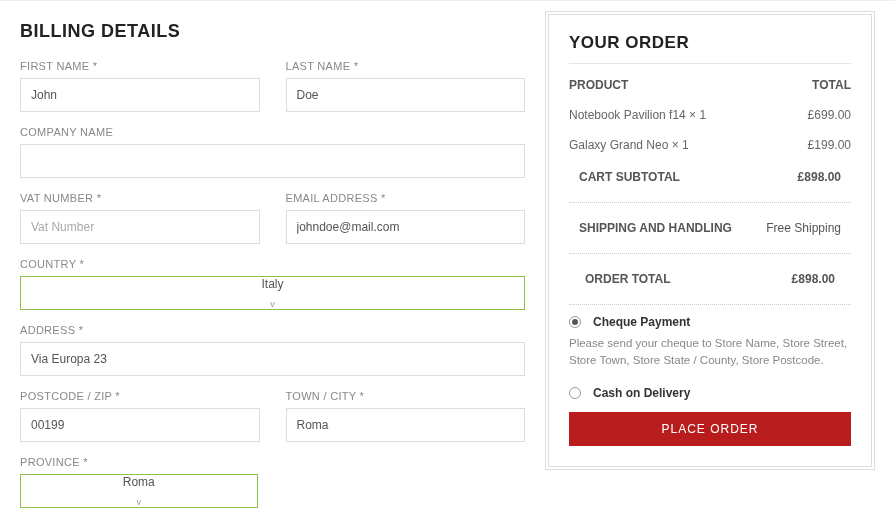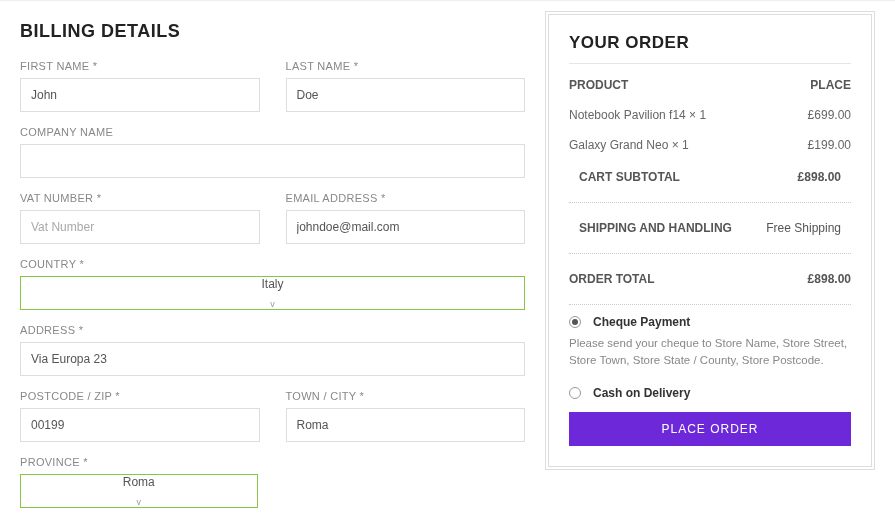--- a/index.html
+++ b/index.html
@@ -23,29 +23,29 @@
 .select-box { display: flex; align-items: center; justify-content: space-between; cursor: pointer; flex-direction: column; }
 .select-box.green { border: 1px solid #8bc34a; }
 .select-box .chev { font-size: 9px; color: #999; }
 
 
 .order-box { border: 4px double #ddd; padding: 18px 20px 20px 20px; }
 .order-sep { border: none; border-top: 1px solid #e5e5e5; margin: 8px 0 14px 0; }
 .oline { display: flex; justify-content: space-between; font-size: 12px; margin: 16px 0; color: #666; }
 .ohead { display: flex; justify-content: space-between; font-size: 12px; font-weight: bold; color: #555; margin-bottom: 8px; }
 .osub { display: flex; justify-content: space-between; font-size: 12px; font-weight: bold; color: #555; margin: 18px 10px; }
-.ototal { display: flex; justify-content: space-between; font-size: 12px; font-weight: bold; color: #555; margin: 18px 0; text-align: center; }
+.ototal { display: flex; justify-content: space-between; font-size: 12px; font-weight: bold; color: #555; margin: 18px 16px; text-align: center; }
 .dash { border: none; border-top: 1px dotted #ccc; margin: 8px 0; }
 
 .pay-opt { display: flex; align-items: center; gap: 12px; font-size: 12px; color: #333; font-weight: bold; margin: 10px 0 6px 0; }
 .pay-radio { width: 12px; height: 12px; border-radius: 50%; border: 1px solid #999; display: inline-flex; align-items: center; justify-content: center; }
 .pay-radio.on::after { content: ""; width: 6px; height: 6px; border-radius: 50%; background: #555; }
 .pay-desc { font-size: 11.5px; color: #888; line-height: 1.5; margin-bottom: 16px; }
 
-.place-btn { width: 100%; height: 34px; background: #6d28d9; color: #fff; border: none; font-family: "Arial Black", Arial, sans-serif; font-size: 12px; letter-spacing: 1px; cursor: pointer; margin-top: 6px; }
+.place-btn { width: 100%; height: 34px; background: #b91c1c; color: #fff; border: none; font-family: "Arial Black", Arial, sans-serif; font-size: 12px; letter-spacing: 1px; cursor: pointer; margin-top: 6px; }
 </style>
 </head>
 <body>
 
 <div class="container">
   <div class="left">
     <h2 class="billing-title">BILLING DETAILS</h2>
 
     <div class="row">
       <div class="field">
@@ -116,21 +116,21 @@
 
   </div>
 
   <div class="right">
     <div class="order-box">
       <h2 class="order-title">YOUR ORDER</h2>
       <hr class="order-sep">
 
       <div class="ohead">
         <span>PRODUCT</span>
-        <span>PLACE</span>
+        <span>TOTAL</span>
       </div>
 
       <div class="oline">
         <span>Notebook Pavilion f14 × 1</span>
         <span>£699.00</span>
       </div>
       <div class="oline">
         <span>Galaxy Grand Neo × 1</span>
         <span>£199.00</span>
       </div>

